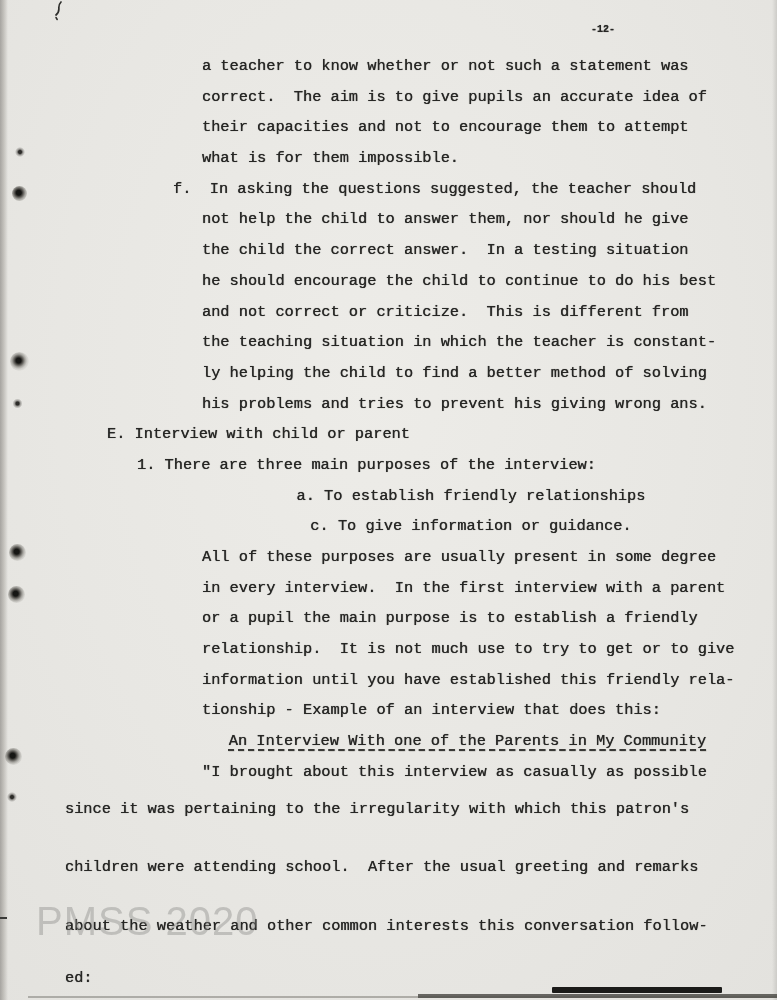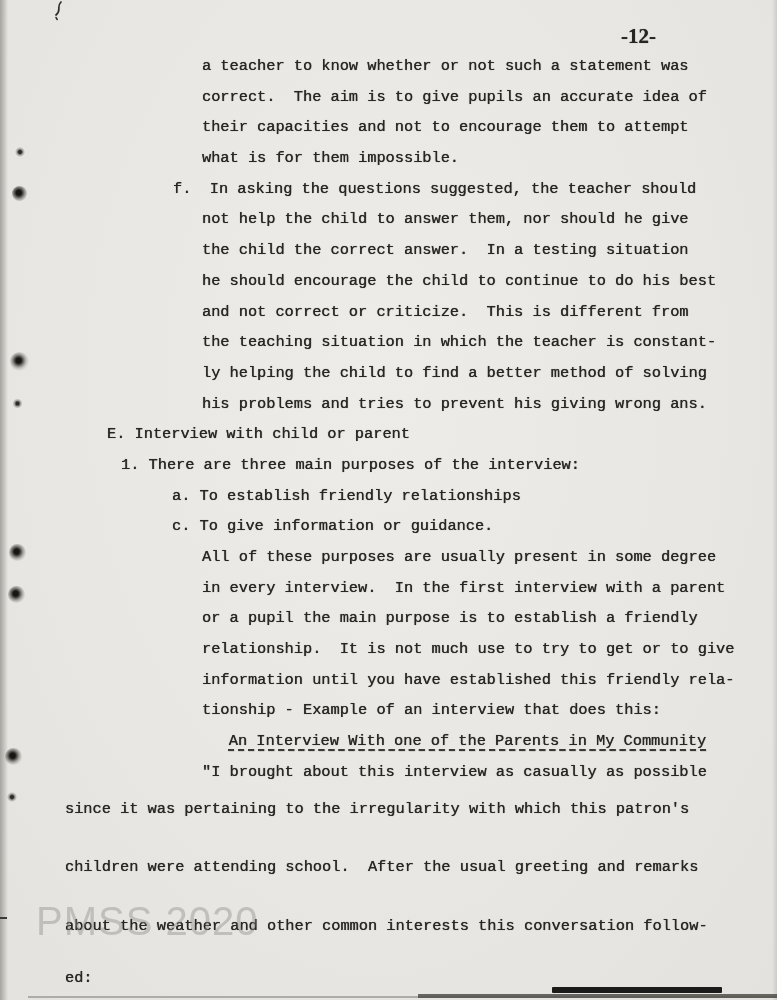--- a/index.html
+++ b/index.html
@@ -32,35 +32,35 @@
   .h3{left:10px;top:352px;width:19px;height:19px;}
   .h4{left:12px;top:398px;width:11px;height:11px;}
   .h5{left:9px;top:544px;width:17px;height:17px;}
   .h6{left:8px;top:586px;width:17px;height:17px;}
   .h7{left:5px;top:748px;width:17px;height:17px;}
   .h8{left:6px;top:791px;width:12px;height:12px;}
 
   .pen-mark{position:absolute;left:50px;top:1px;width:16px;height:22px;}
 
   
-  .page-number{position:absolute;left:621px;top:24px;font-size:21px;font-weight:bold;
-    text-shadow:0 0 .7px rgba(35,35,33,.9);font-family:Liberation Serif, serif;}
+  .page-number{position:absolute;left:591px;top:24px;font-size:10px;font-weight:bold;
+    text-shadow:0 0 .7px rgba(35,35,33,.9);}
 
   
   .text-block{position:absolute;left:65px;top:51px;width:705px;font-size:15.3px;}
   .line{height:30.7px;line-height:30.7px;white-space:pre;
     text-shadow:0 0 .7px rgba(40,40,38,.85), .4px .4px .6px rgba(40,40,38,.3);}
   .line.tight{height:16px;line-height:16px;}
   .line.gap{margin-top:6px;}
   .ind-wide{margin-left:0;margin-top:28px;}
   .ind-body{margin-left:137px;}
   .ind-f{margin-left:108px;}
   .ind-E{margin-left:42px;}
-  .ind-l1{margin-left:56px;}
-  .ind-a{margin-left:107px;}
+  .ind-l1{margin-left:72px;}
+  .ind-a{margin-left:107px;text-align:center;}
   .ind-head{margin-left:100px;text-align:center;}
   .underline{text-decoration:underline;text-decoration-style:dashed;
     text-decoration-thickness:1.6px;text-underline-offset:4px;text-decoration-color:#3a3a37;}
 
   
   .watermark{position:absolute;left:36px;top:901px;z-index:3;
     font-family:"Liberation Sans","DejaVu Sans",sans-serif;
     font-size:40px;font-weight:400;letter-spacing:1px;line-height:1;
     color:rgba(138,138,136,.42);}
 </style>

